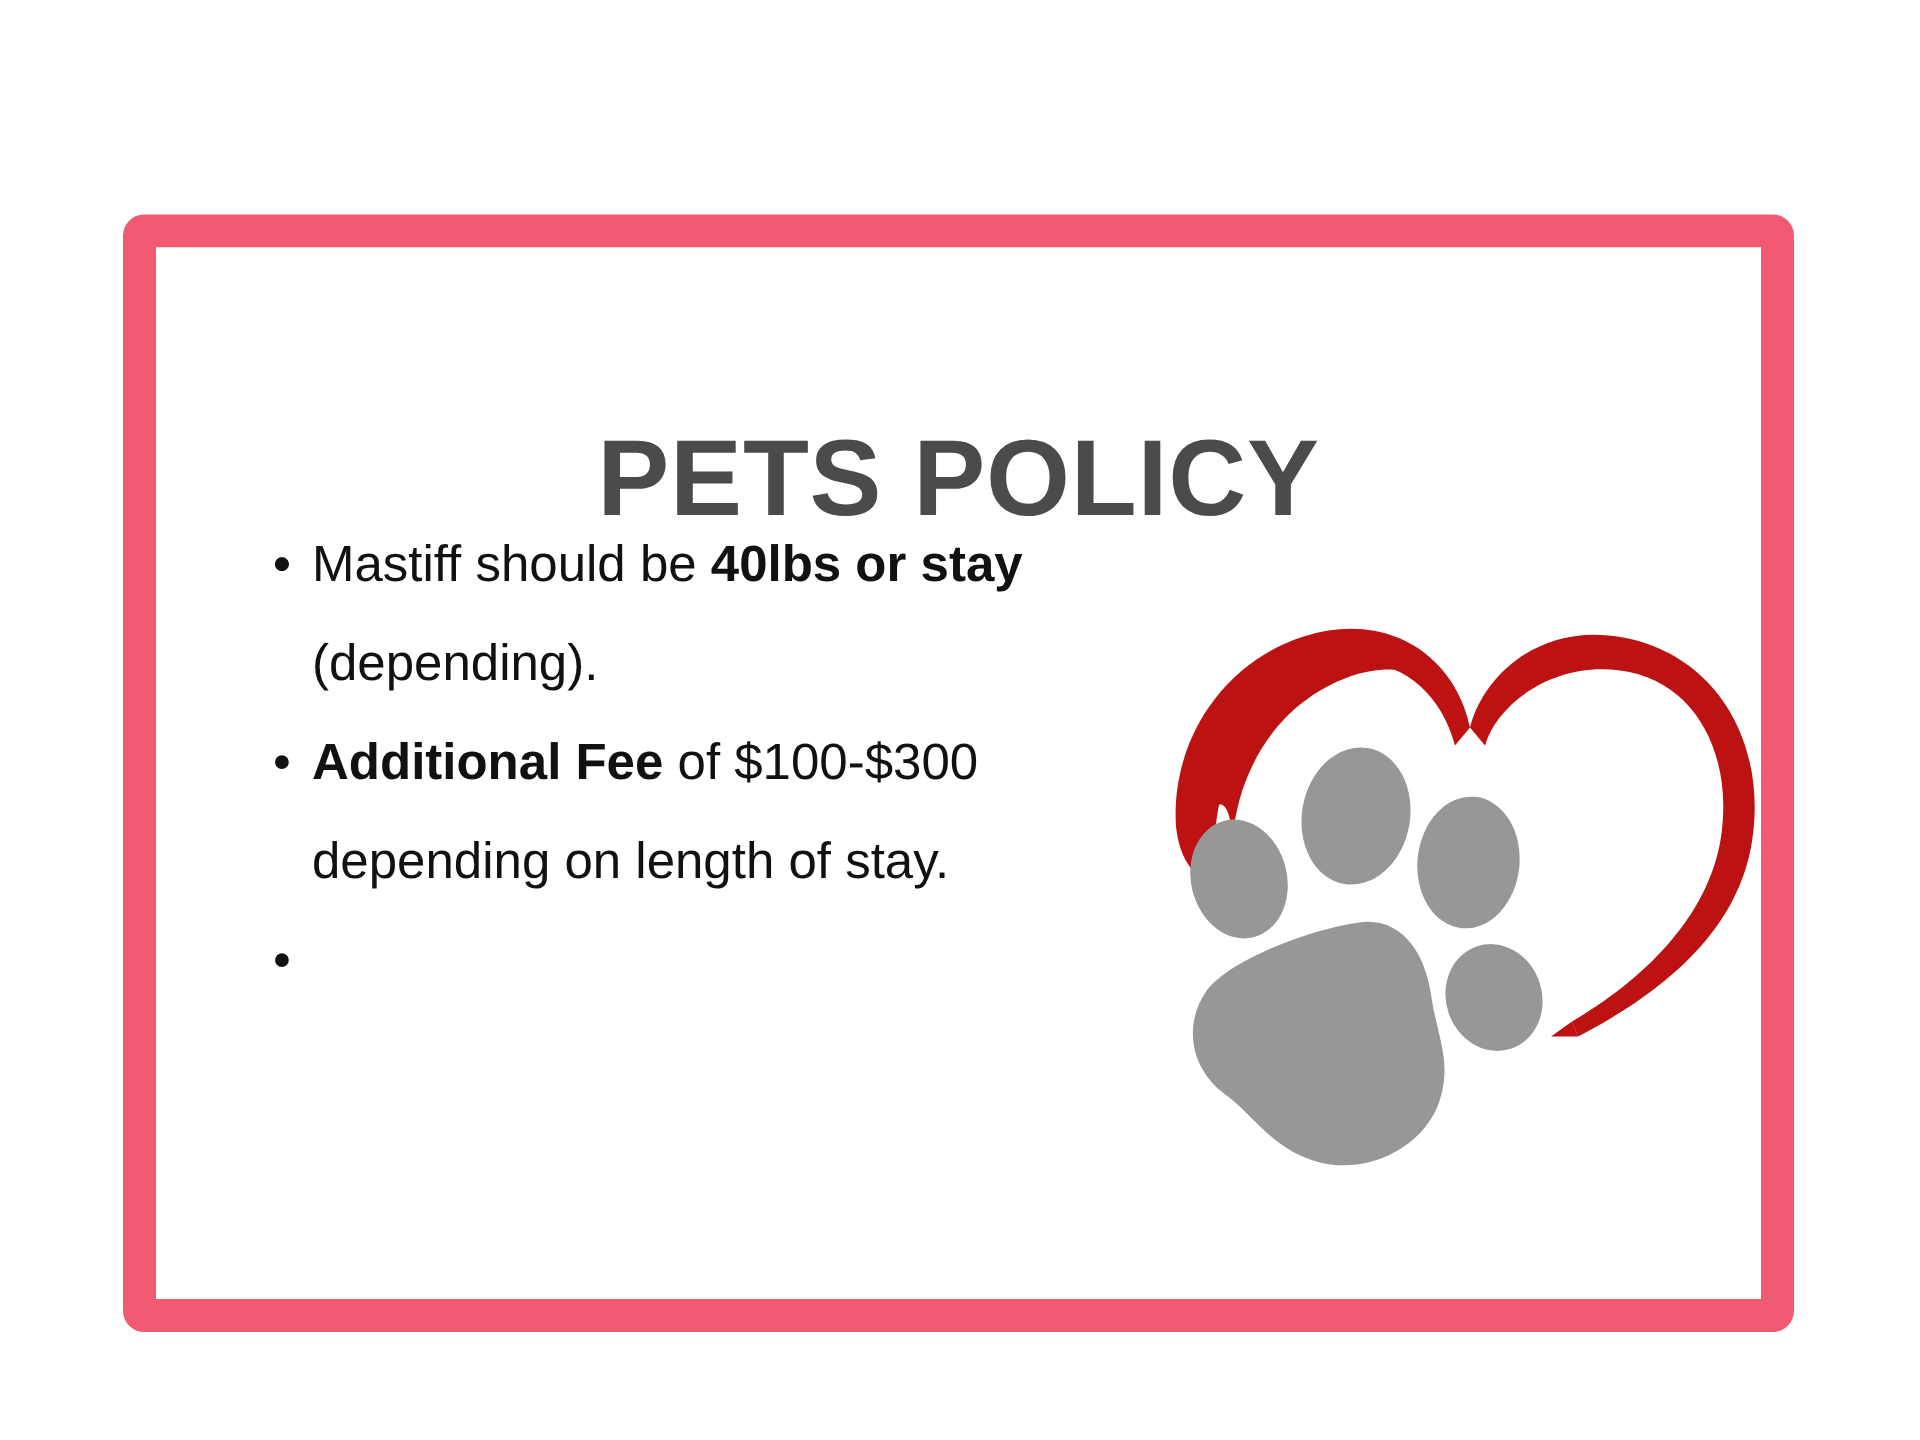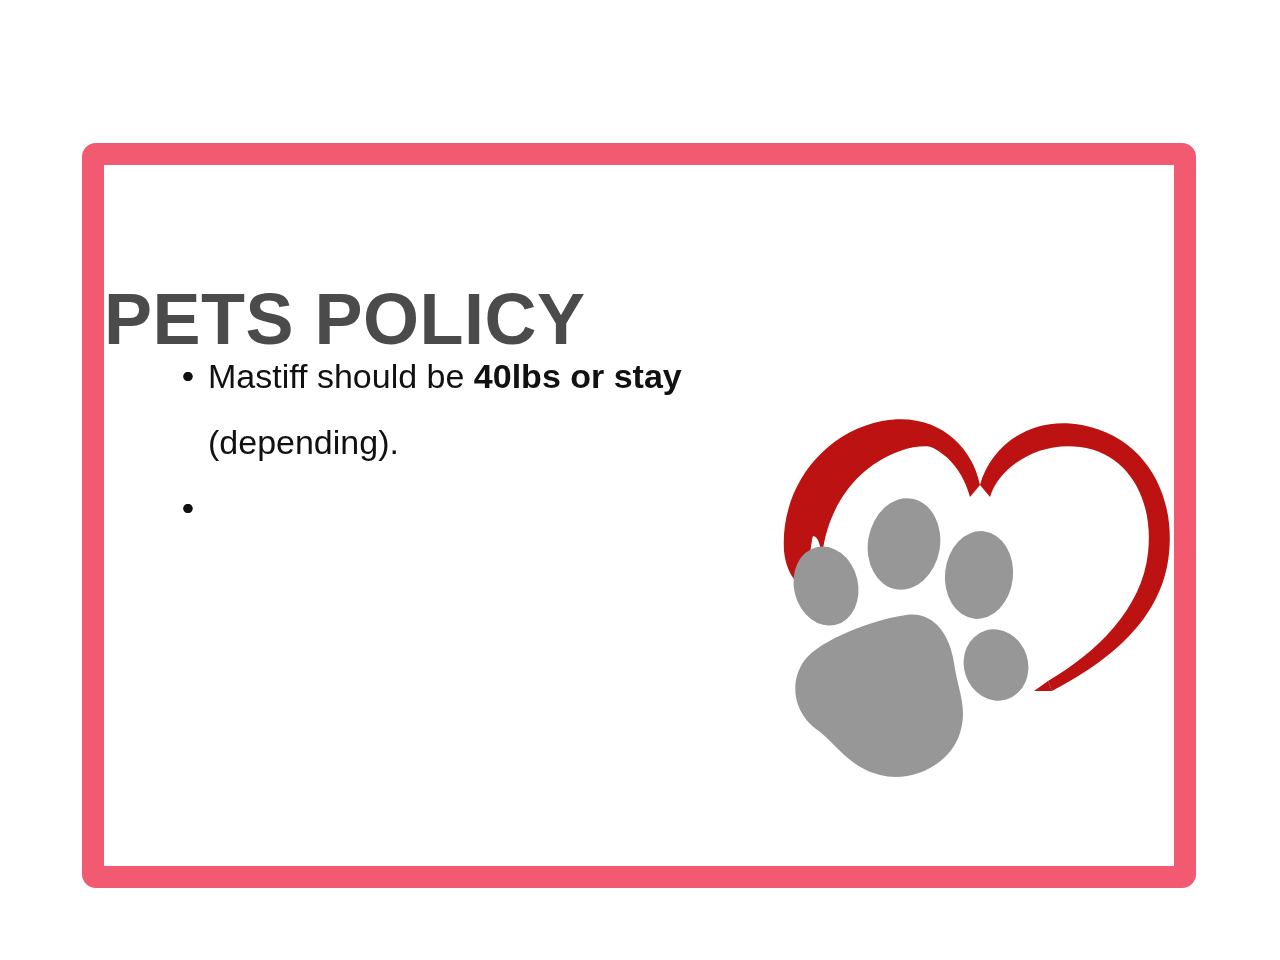--- a/index.html
+++ b/index.html
@@ -33,20 +33,21 @@
     inset: 0;
     background: #ffffff;
   }
 
   
   #poster-title {
     position: absolute;
     left: 0;
     right: 0;
     top: 70px;
+    text-align: center;
     font-size: 72px;
     line-height: 1;
     font-weight: bold;
     letter-spacing: 0.5px;
     color: #4b4b4b;
     font-family: "Liberation Sans", "DejaVu Sans", sans-serif;
     white-space: nowrap;
   }
 
   
@@ -99,21 +100,21 @@
 <body>
 
 <div id="poster-frame">
   <div id="poster-inner">
 
     <h1 id="poster-title">PETS POLICY</h1>
 
     <ul id="policy-list">
         <li id="policy-item-0"><span class="bullet-glyph">•</span></li>
         <li id="policy-item-1"><span class="bullet-glyph">•</span><span class="li-text"><span>Mastiff should be </span><span class="b">40lbs or stay</span><span> (depending).</span></span></li>
-        <li id="policy-item-2"><span class="bullet-glyph">•</span></li>
+        <li id="policy-item-2"><span class="bullet-glyph">•</span><span class="li-text"><span class="b">Additional Fee</span><span> of $100-$300 depending on length of stay.</span></span></li>
         <li id="policy-item-3"><span class="bullet-glyph">•</span></li>
       </ul>
 
     <div id="pet-logo">
       <svg viewBox="0 0 420 380" xmlns="http://www.w3.org/2000/svg" aria-hidden="true">
 
         <g>
           <path d="M24 150
                    C 18 96, 56 40, 112 24
                    C 168 8, 206 40, 212 76

